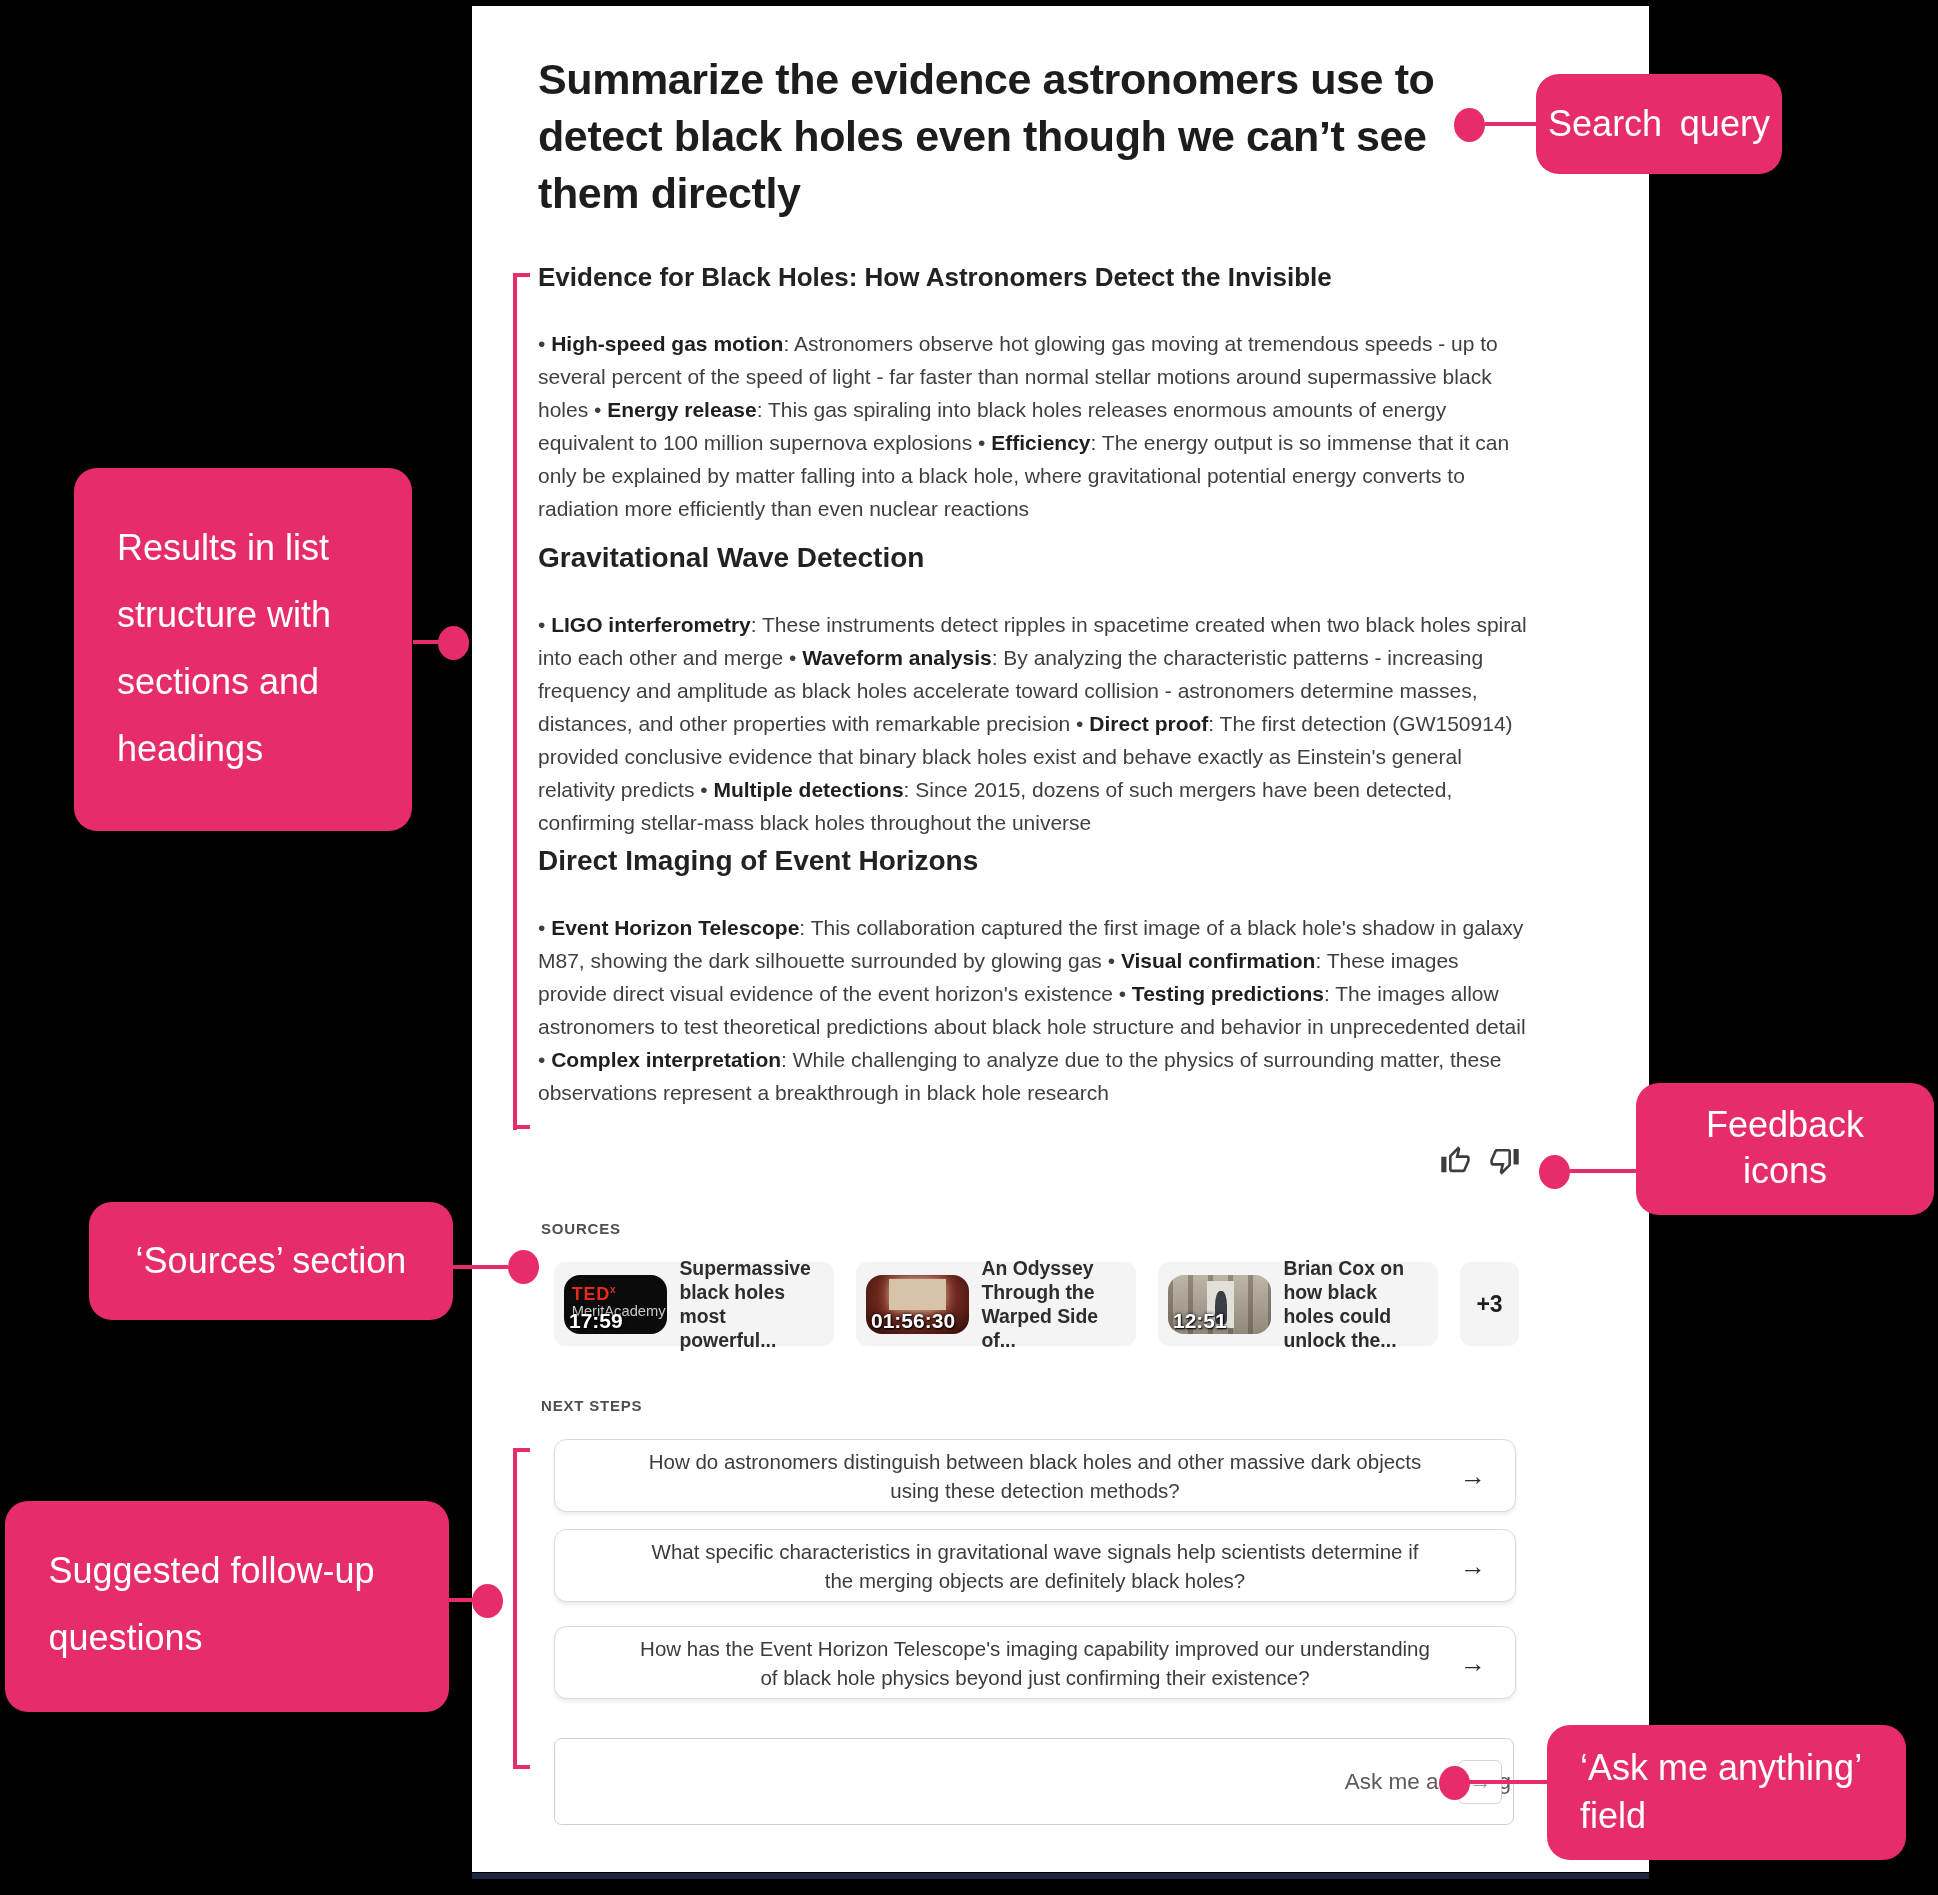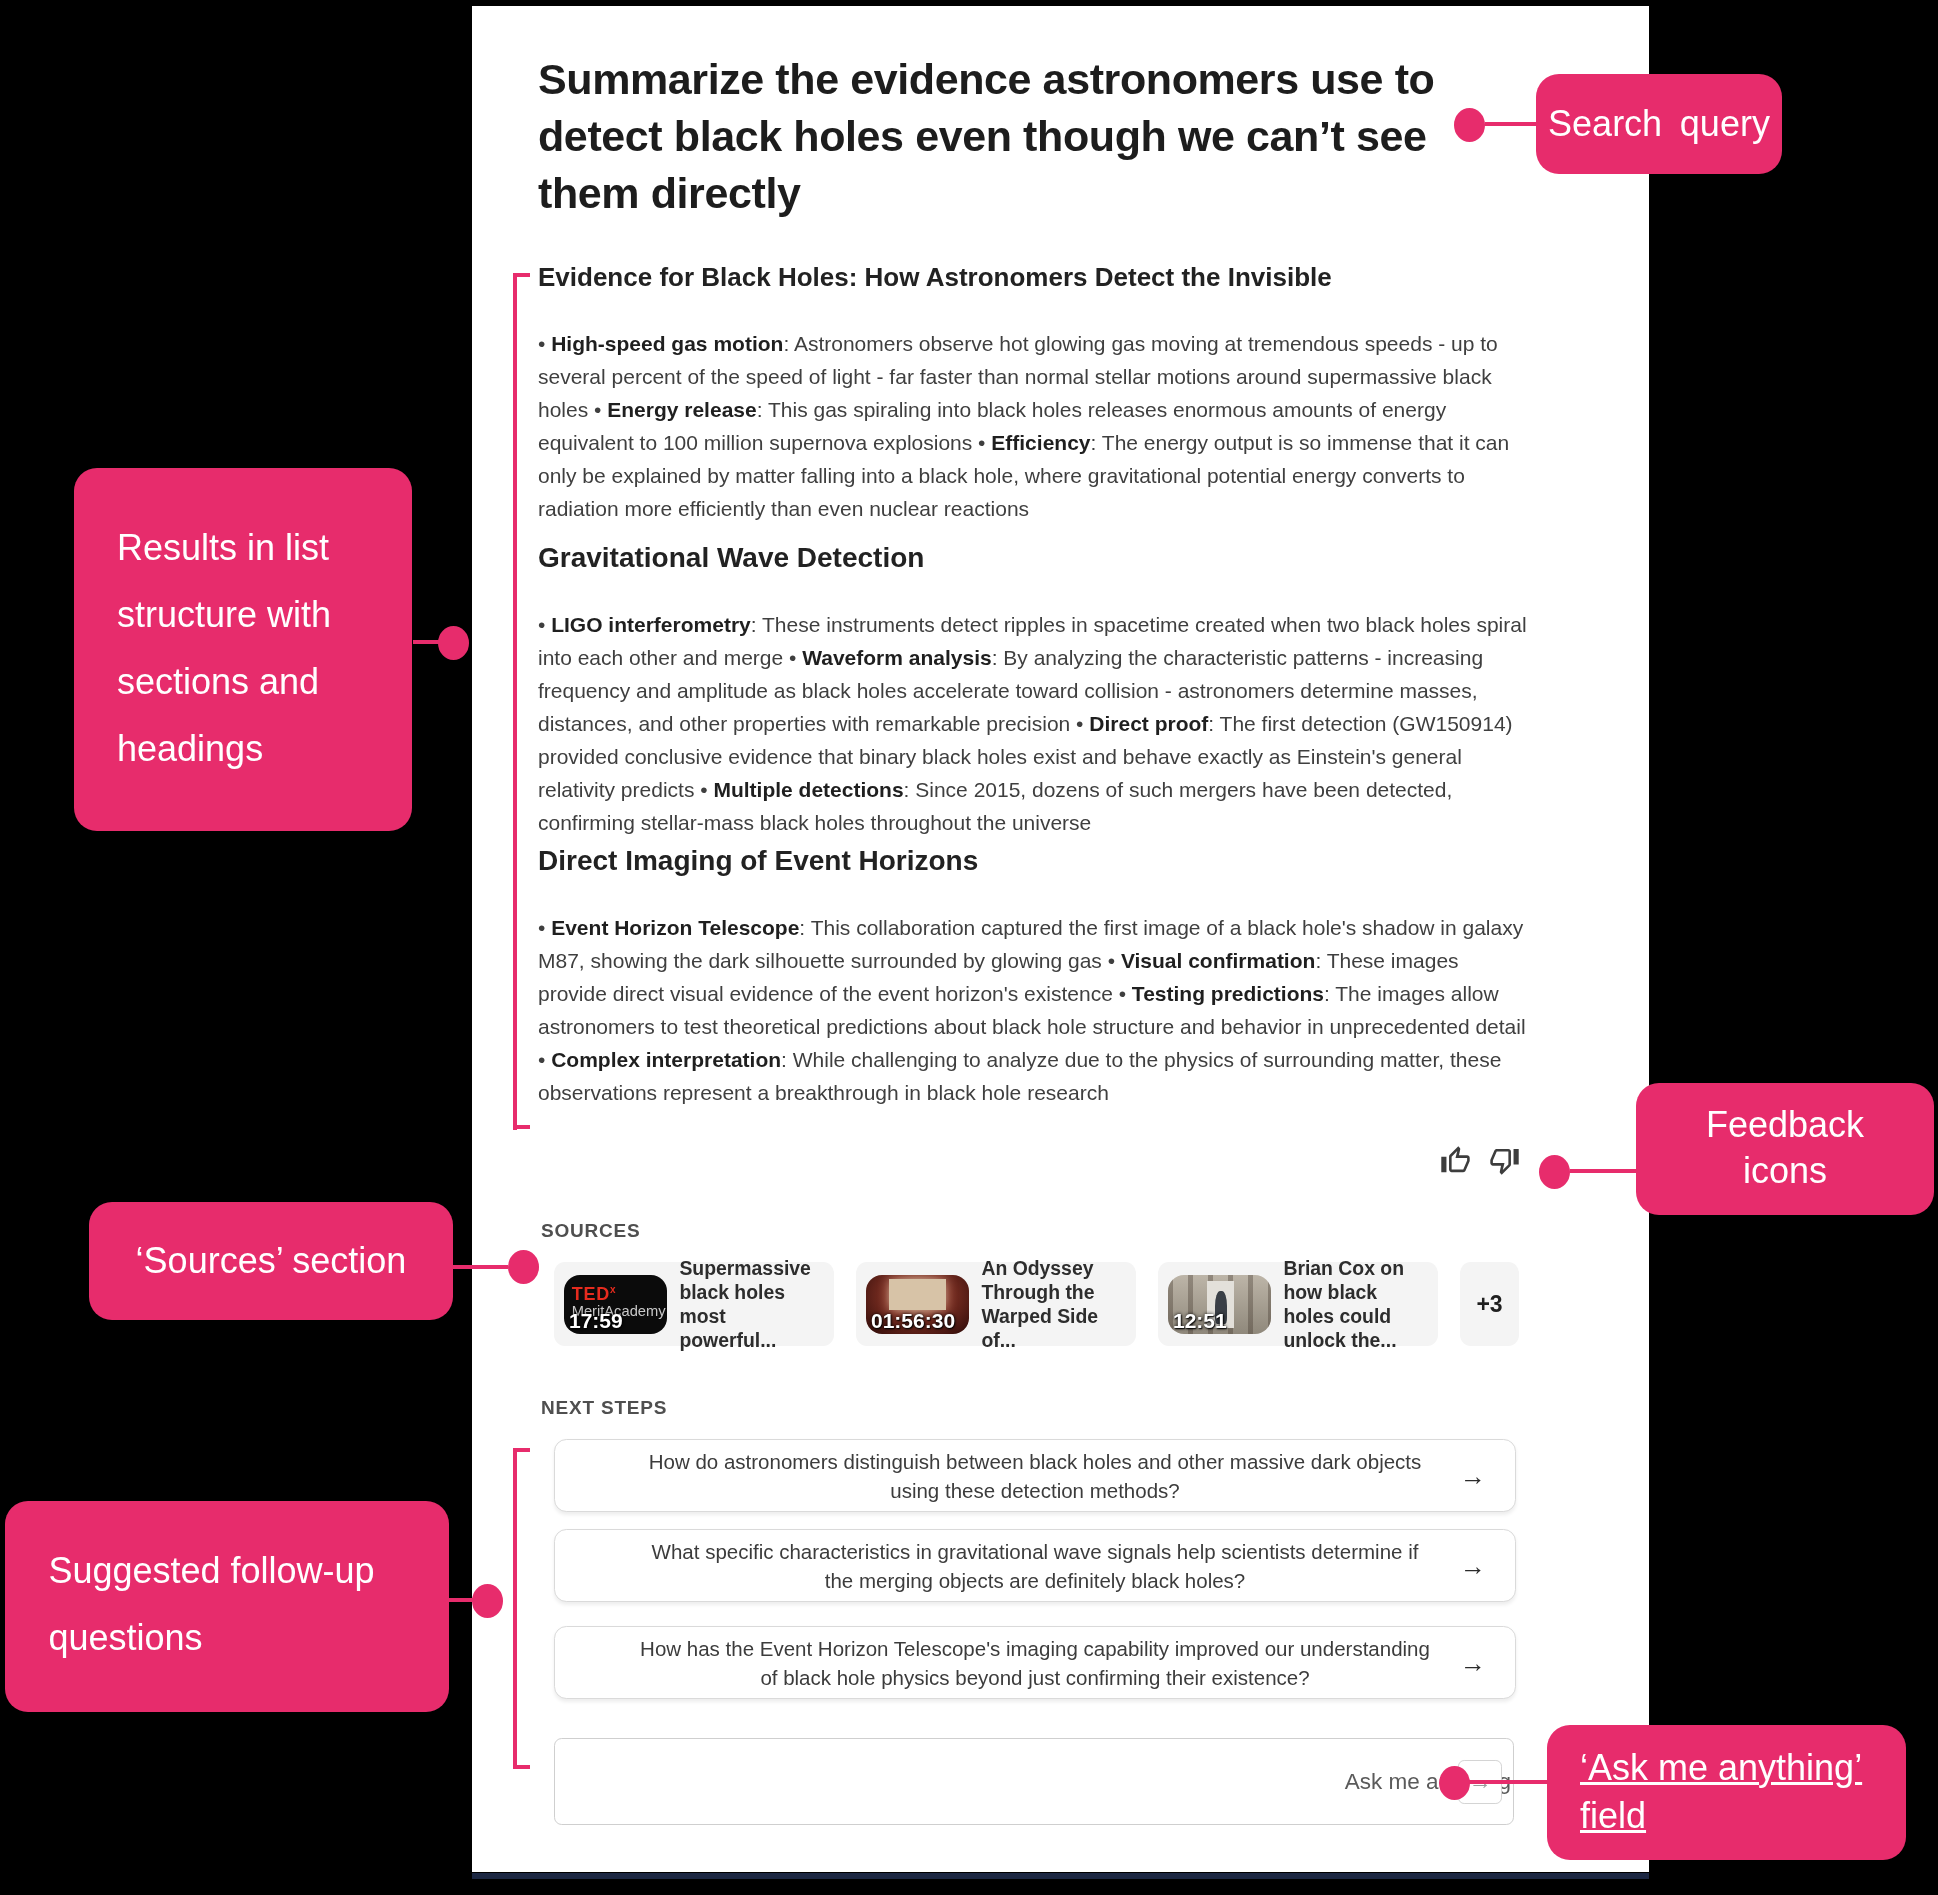--- a/index.html
+++ b/index.html
@@ -18,21 +18,21 @@
     font-size:21px;line-height:33px;color:#3f3f3f;}
   .sec-body b{color:#1f1f1f;}
 
   
   .feedback-row{position:absolute;left:966px;top:1137px;display:flex;gap:15.5px;}
   .thumb-btn{width:34px;height:34px;display:flex;align-items:center;justify-content:center;cursor:pointer;}
   .thumb-btn svg{width:31px;height:31px;fill:#3d3d3d;}
   .thumb-down svg{transform:rotate(180deg);}
 
   
-  .mini-label{position:absolute;left:69px;font-size:19px;font-weight:700;
+  .mini-label{position:absolute;left:69px;font-size:15px;font-weight:700;
     color:#4f4f4f;letter-spacing:0.8px;}
   .cards-row{position:absolute;left:82px;top:1256px;display:flex;gap:22px;}
   .src-card{width:280px;height:84px;background:#f4f4f4;border-radius:11px;
     display:flex;align-items:center;padding:0;cursor:pointer;}
   .thumb{width:103px;height:59px;border-radius:16px;margin-left:10px;position:relative;
     overflow:hidden;flex-shrink:0;}
   .src-title{font-size:19.4px;line-height:24px;font-weight:700;color:#2d2d2d;
     margin-left:12.4px;margin-right:7.7px;}
   .duration{position:absolute;left:5px;bottom:0.8px;font-size:21px;font-weight:700;color:#fff;
     text-shadow:0 0 3.9px #000,0.8px 0.8px 1.5px #000;}
@@ -213,19 +213,19 @@
 <div class="callout co-follow" style="background: rgb(231, 44, 108);">
   <div class="ln">Suggested follow-up</div>
   <div class="ln">questions</div>
 </div>
 <div class="hline" style="left: 449px; top: 1598px; width: 25px; background: rgb(231, 44, 108);"></div>
 <div class="dot" style="left: 472px; top: 1584px; background: rgb(231, 44, 108);"></div>
 <div class="vline" style="left: 513px; top: 1448px; height: 321px; background: rgb(231, 44, 108);"></div>
 <div class="tick" style="left: 513px; top: 1448px; background: rgb(231, 44, 108);"></div>
 <div class="tick" style="left: 513px; top: 1765px; background: rgb(231, 44, 108);"></div>
 
-<div class="callout co-ask" style="background: rgb(231, 44, 108); text-decoration: underline;">
+<div class="callout co-ask" style="background: rgb(231, 44, 108);">
   <div class="ln">‘Ask me anything’</div>
   <div class="ln">field</div>
 </div>
 <div class="dot" style="left: 1439px; top: 1766px; background: rgb(231, 44, 108);"></div>
 <div class="hline" style="left: 1468px; top: 1780px; width: 79px; background: rgb(231, 44, 108);"></div>
 
 
 </body></html>

